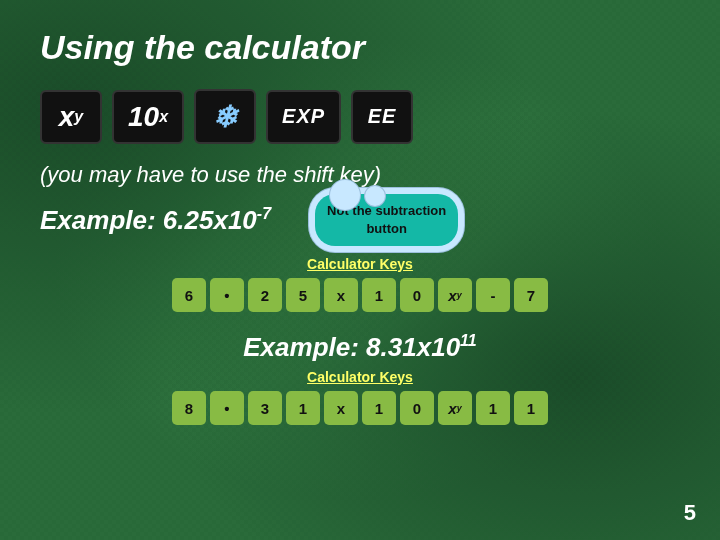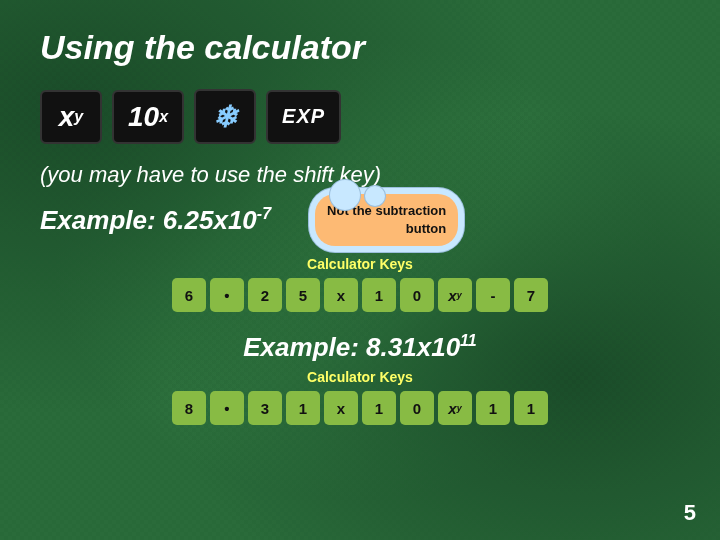--- a/index.html
+++ b/index.html
@@ -94,27 +94,27 @@
       font-style: italic;
       font-weight: bold;
     }
 
     .example-text sup {
       font-size: 16px;
     }
 
     
     .cloud-bubble {
-      background: #fdba74;
+      background: #14b8a6;
       border-radius: 20px;
       padding: 8px 12px;
       font-size: 13px;
       color: #111;
       font-weight: bold;
-      text-align: right;
+      text-align: center;
       line-height: 1.4;
       position: relative;
       box-shadow: 0 0 0 6px #c8e8ff, 0 0 0 7px #9bbfdd;
     }
 
     .cloud-bubble::before,
     .cloud-bubble::after {
       content: '';
       position: absolute;
       background: #c8e8ff;
@@ -132,20 +132,21 @@
       top: -8px; left: 50px;
       box-shadow: 0 0 0 1px #9bbfdd;
     }
 
     .calc-keys-label {
       color: #ffff66;
       font-size: 14px;
       font-weight: bold;
       text-align: center;
       margin-bottom: 6px;
+      text-decoration: underline;
     }
 
     .key-sequence {
       display: flex;
       align-items: center;
       justify-content: center;
       gap: 4px;
       margin-bottom: 20px;
     }
 
@@ -199,20 +200,21 @@
 
   <div class="calc-buttons-row">
     <div class="calc-key">
       x<sup>y</sup>
     </div>
     <div class="calc-key">
       10<sup>x</sup>
     </div>
     <div class="calc-key snowflake-key">❄</div>
     <div class="calc-key calc-key-exp">EXP</div>
+    <div class="calc-key calc-key-exp">EE</div>
   </div>
 
   <div class="subtitle">(you may have to use the shift key)</div>
 
   <div class="note-container">
     <div class="example-text">
       Example: 6.25x10<sup>-7</sup>
     </div>
     <div style="position:relative; display:inline-block;">
       <div class="cloud-bubble">

